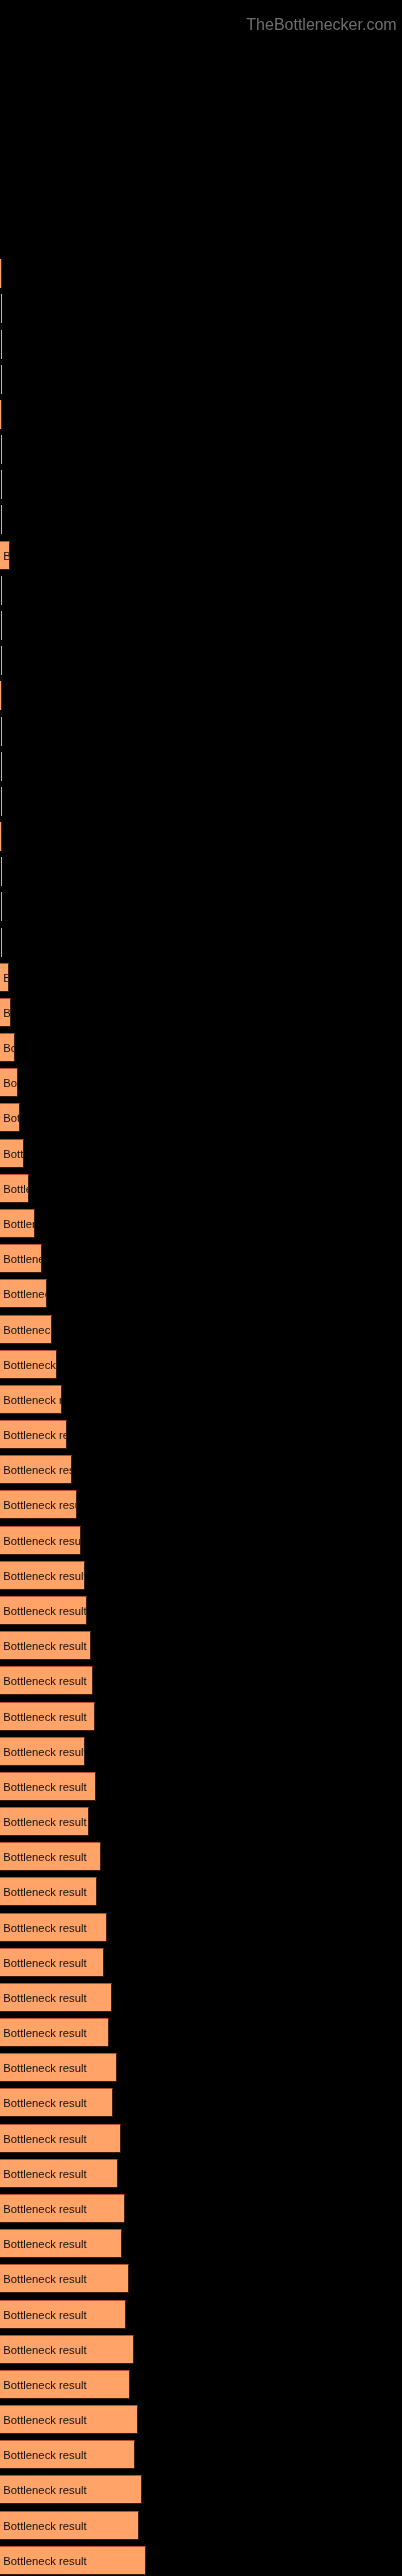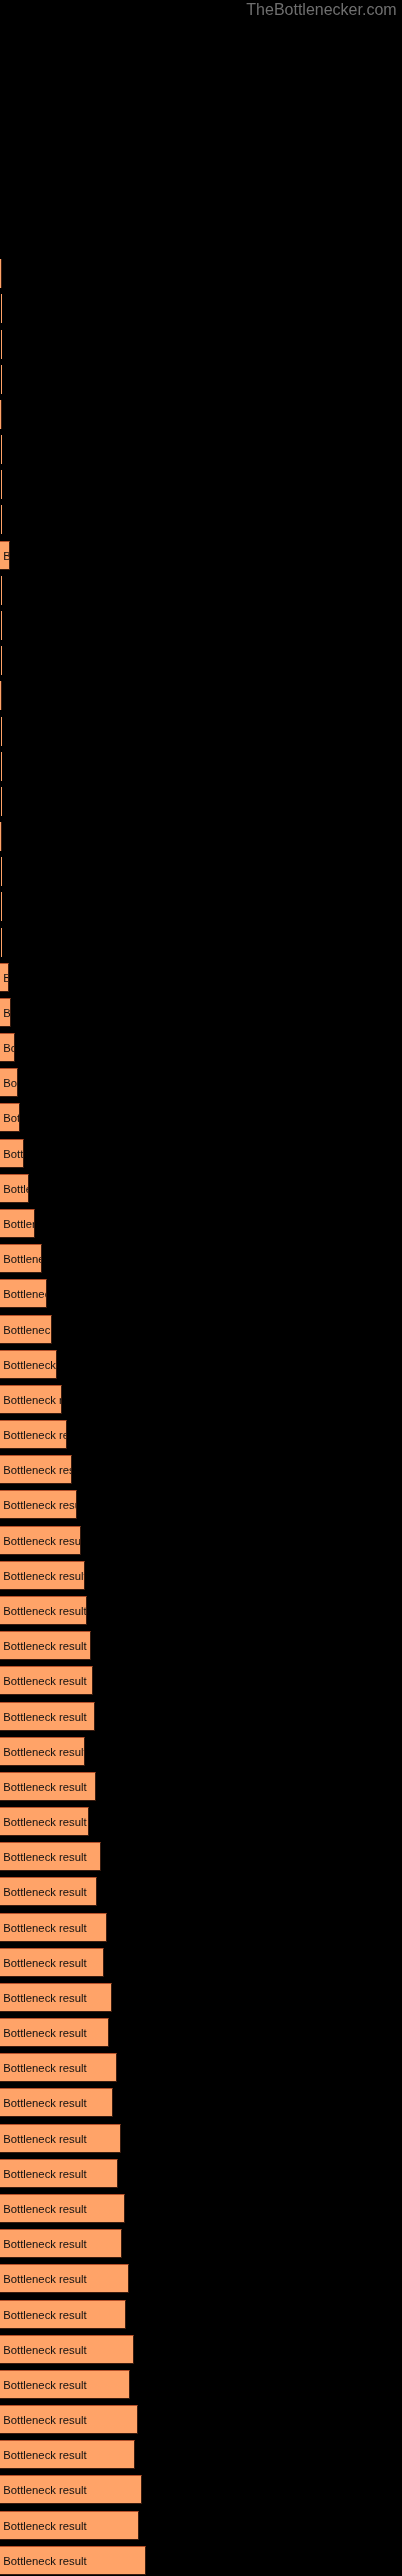--- a/index.html
+++ b/index.html
@@ -18,21 +18,21 @@
     position: absolute;
     left: 0;
     top: 0;
     width: 403px;
     height: 2576px;
     background: #000000;
   }
   .watermark {
     position: absolute;
     right: 6.4px;
-    top: 1px;
+    top: 16px;
     color: #6f6f6f;
     font-size: 16px;
     font-family: "Liberation Sans", sans-serif;
     letter-spacing: 0px;
     white-space: nowrap;
     user-select: none;
   }
   .plot {
     position: absolute;
     left: 0;

